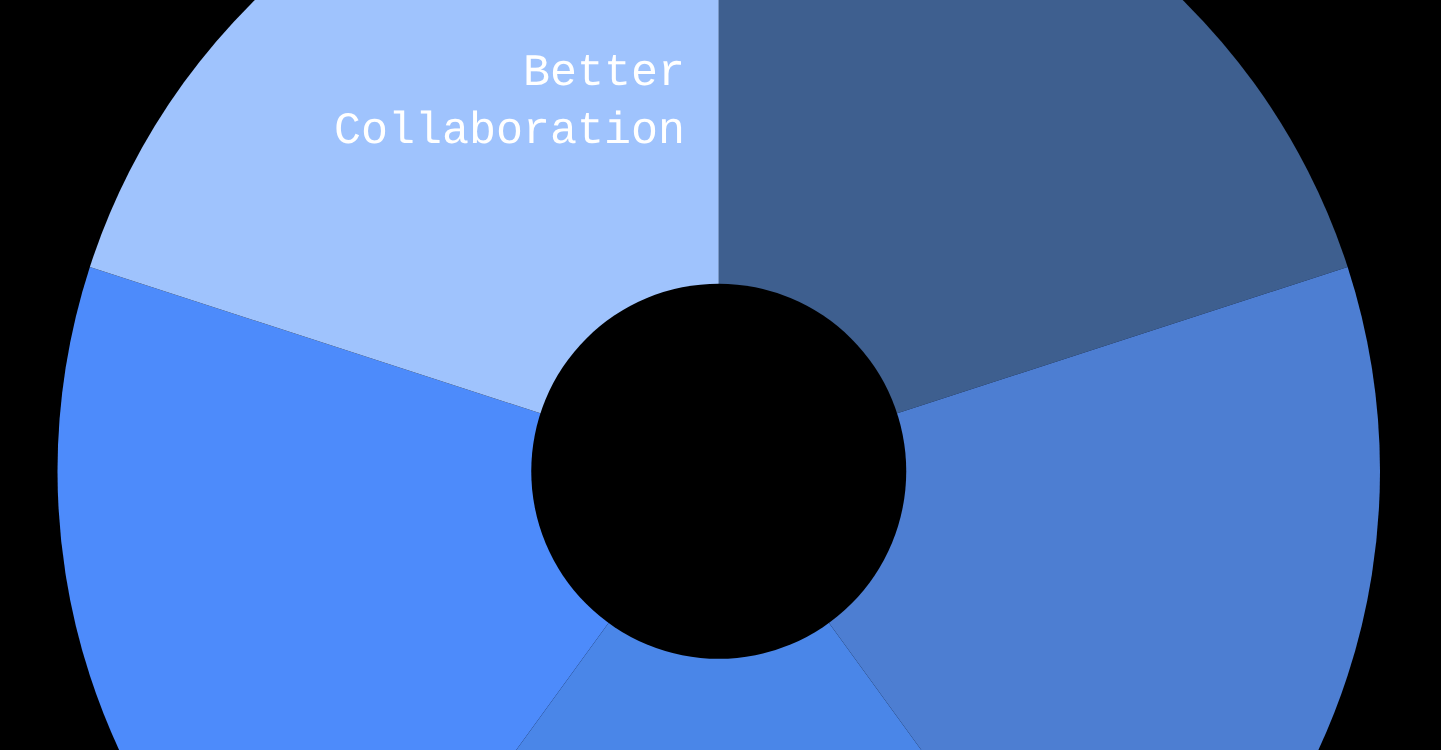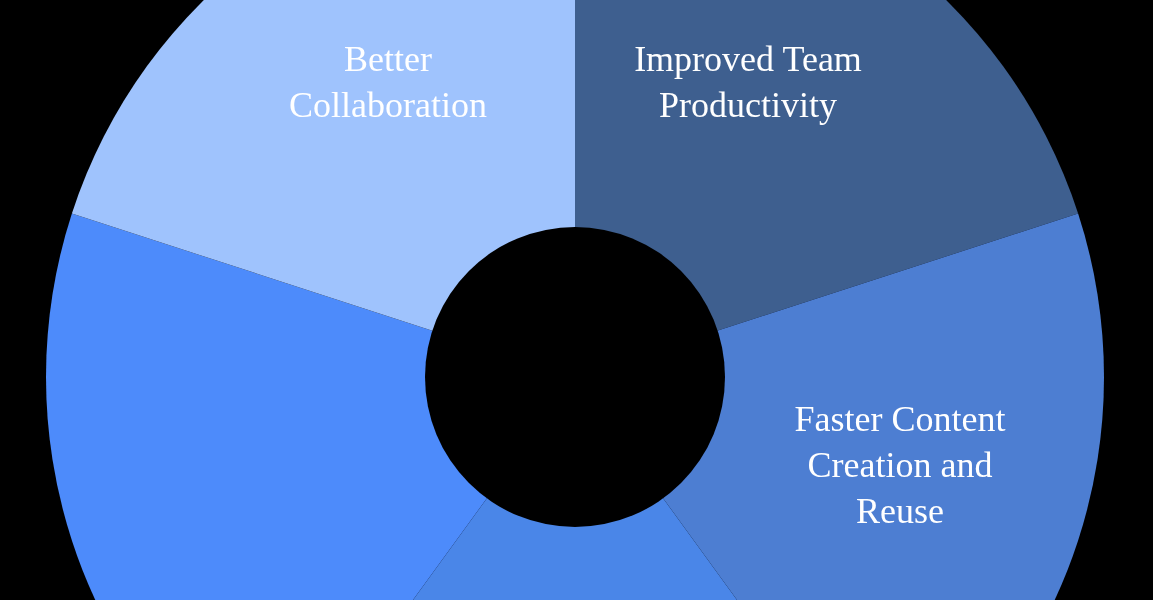--- a/index.html
+++ b/index.html
@@ -25,25 +25,25 @@
     position: absolute;
     left: 0;
     top: 0;
     width: 1153px;
     height: 600px;
     display: block;
   }
   .seg-label {
     position: absolute;
     color: #ffffff;
-    font-family: Liberation Serif, serif;
+    font-family: Liberation Mono, monospace;
     font-size: 36px;
     line-height: 46px;
     font-weight: 400;
-    text-align: center;
+    text-align: right;
     white-space: pre-line;
     letter-spacing: 0px;
     pointer-events: none;
   }
   #label-0 { 
     left: 588px;
     top: 36px;
     width: 320px;
   }
   #label-1 { 
@@ -77,22 +77,17 @@
     <g id="segments-group">
         <path d="M 575 377 L 575.00 -152.00 A 529 529 0 0 1 1078.11 213.53 Z" fill="#3e5f8f"></path>
         <path d="M 575 377 L 1078.11 213.53 A 529 529 0 0 1 885.94 804.97 Z" fill="#4d7ed2"></path>
         <path d="M 575 377 L 885.94 804.97 A 529 529 0 0 1 264.06 804.97 Z" fill="#4a86e8"></path>
         <path d="M 575 377 L 264.06 804.97 A 529 529 0 0 1 71.89 213.53 Z" fill="#4d8bfb"></path>
         <path d="M 575 377 L 71.89 213.53 A 529 529 0 0 1 575.00 -152.00 Z" fill="#9fc3fd"></path>
       </g>
     <circle id="donut-hole" cx="575" cy="377" r="150" fill="#000000"></circle>
   </svg>
 
-  <div class="seg-label" id="label-0">Improved Team
-Productivity</div>
-  <div class="seg-label" id="label-1">Faster Content
-Creation and
-Reuse</div>
   <div class="seg-label" id="label-2"></div>
   <div class="seg-label" id="label-4">Better
 Collaboration</div>
 
 </div>
 
 </body></html>

